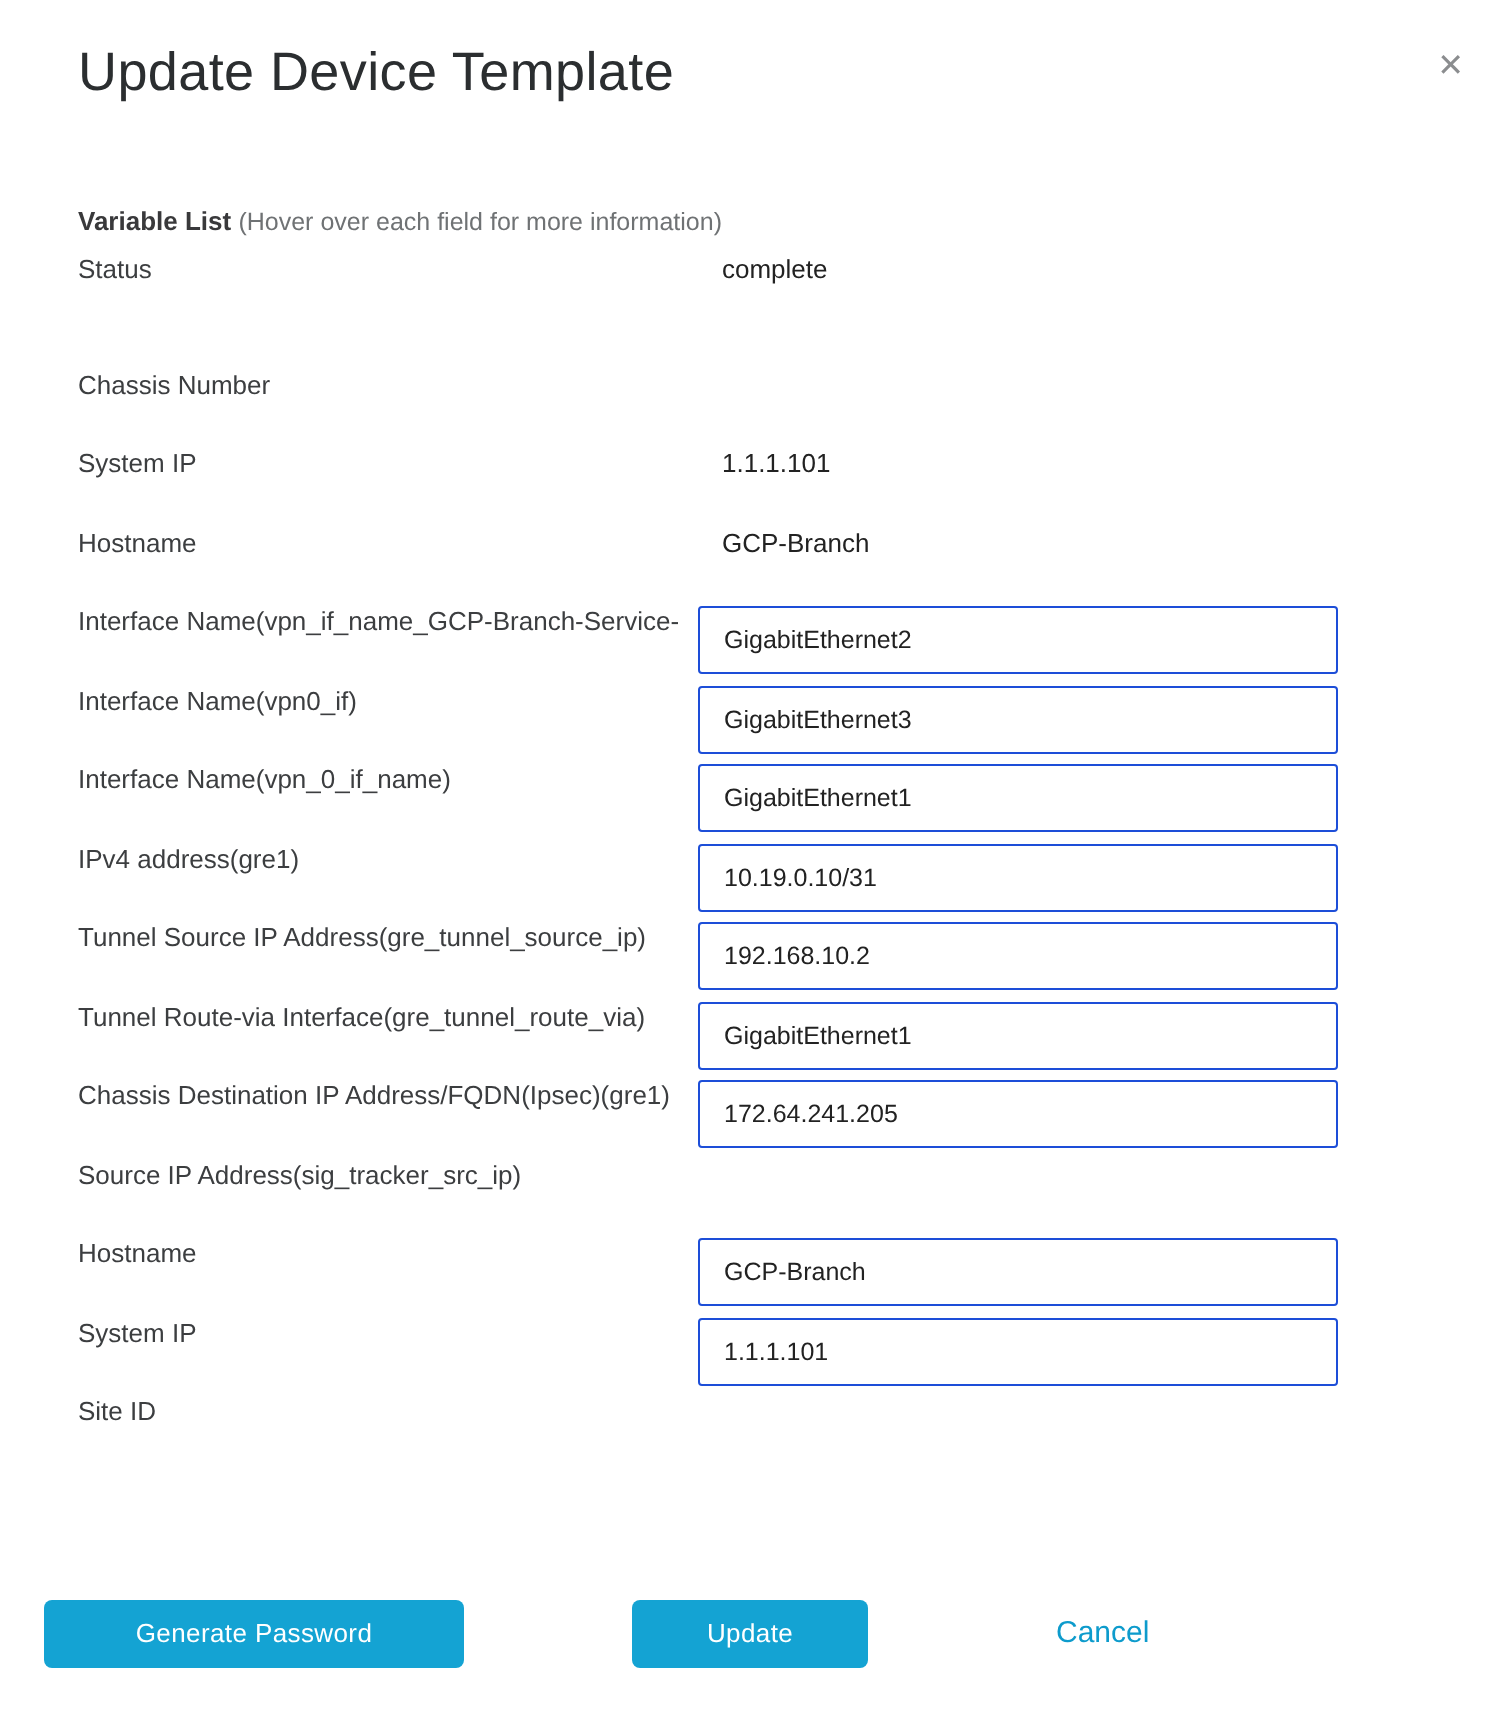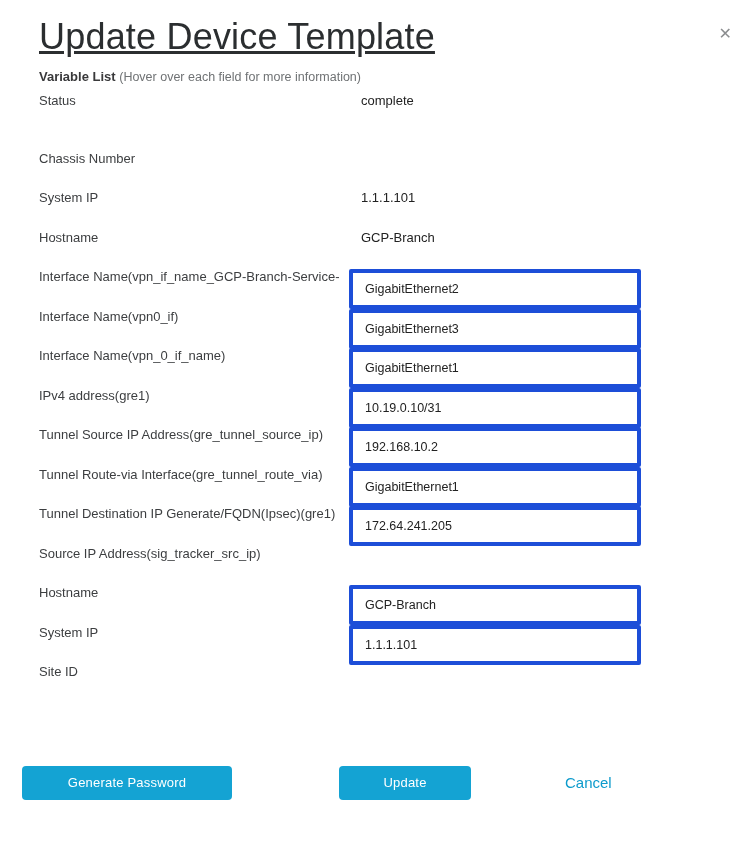--- a/index.html
+++ b/index.html
@@ -15,59 +15,59 @@
   }
   .dialog{width:100%;height:100%;position:relative;}
   .close-btn{
     position:absolute;top:4px;right:16px;
     font-size:16px;color:#8b8d8f;font-weight:300;
     cursor:pointer;padding:2px 4px;line-height:1;
     background:none;border:none;font-family:"Liberation Sans",sans-serif;
   }
   .content{padding:0 83px 0 39px;}
   h1.dialog-title{
-    margin:20px 0 16px 0;font-size:36px;font-weight:400;
-    color:#2b2e30;line-height:33px;letter-spacing:.2px;text-decoration:underline;
+    margin:20px 0 0 0;font-size:27px;font-weight:400;
+    color:#2b2e30;line-height:33px;letter-spacing:.2px;
   }
   .section-heading{
-    font-size:13px;line-height:16px;color:#39393b;
+    margin-top:50px;font-size:13px;line-height:16px;color:#39393b;
   }
   .section-heading .hd{font-weight:bold;}
   .section-heading .hint{font-weight:400;color:#6f7274;font-size:12.5px;}
   .rows{margin-top:8px;}
   .row{
     display:flex;align-items:flex-start;height:39.5px;
   }
   .row.gap-after{margin-bottom:18px;}
   .row-label{
     width:310px;min-width:310px;max-width:310px;
     font-size:13px;color:#3c3e40;
     white-space:nowrap;overflow:hidden;
   }
   .static-value{
     font-size:13px;color:#222;padding-left:12px;white-space:nowrap;
   }
   .field-input{
-    width:292px;height:28px;
-    border:4px solid #1d4ed8;border-radius:2px;
+    width:320px;height:28px;
+    border:1px solid #1d4ed8;border-radius:2px;
     padding:16px 12px;font-size:12.5px;color:#222;
     font-family:"Liberation Sans",sans-serif;
     outline:none;background:#fff;
   }
   .footer{
     margin-top:62px;display:flex;align-items:center;
     padding-left:22px;
   }
   .btn{
     border:none;border-radius:4px;background:var(--accent);
     color:#ffffff;font-size:13px;font-family:"Liberation Sans",sans-serif;
     height:34px;cursor:pointer;letter-spacing:.2px;
   }
   .btn-generate{width:210px;}
-  .btn-update{width:132px;margin-left:107px;}
+  .btn-update{width:118px;margin-left:84px;}
   .cancel-link{
     margin-left:88px;color:var(--link);font-size:15px;
     cursor:pointer;text-decoration:none;background:none;border:none;
     font-family:"Liberation Sans",sans-serif;
   }
 </style>
 </head>
 <body>
 
 <div class="dialog">
@@ -127,21 +127,21 @@
         <div class="row-label">Tunnel Source IP Address(gre_tunnel_source_ip)</div>
         <input class="field-input" type="text" value="192.168.10.2" style="">
       </div>
 
       <div class="row">
         <div class="row-label">Tunnel Route-via Interface(gre_tunnel_route_via)</div>
         <input class="field-input" type="text" value="GigabitEthernet1" style="">
       </div>
 
       <div class="row">
-        <div class="row-label">Tunnel Destination IP Generate/FQDN(Ipsec)(gre1)</div>
+        <div class="row-label">Chassis Destination IP Address/FQDN(Ipsec)(gre1)</div>
         <input class="field-input" type="text" value="172.64.241.205" style="">
       </div>
 
       <div class="row">
         <div class="row-label">Source IP Address(sig_tracker_src_ip)</div>
       </div>
 
       <div class="row">
         <div class="row-label">Hostname</div>
         <input class="field-input" type="text" value="GCP-Branch" style="">

